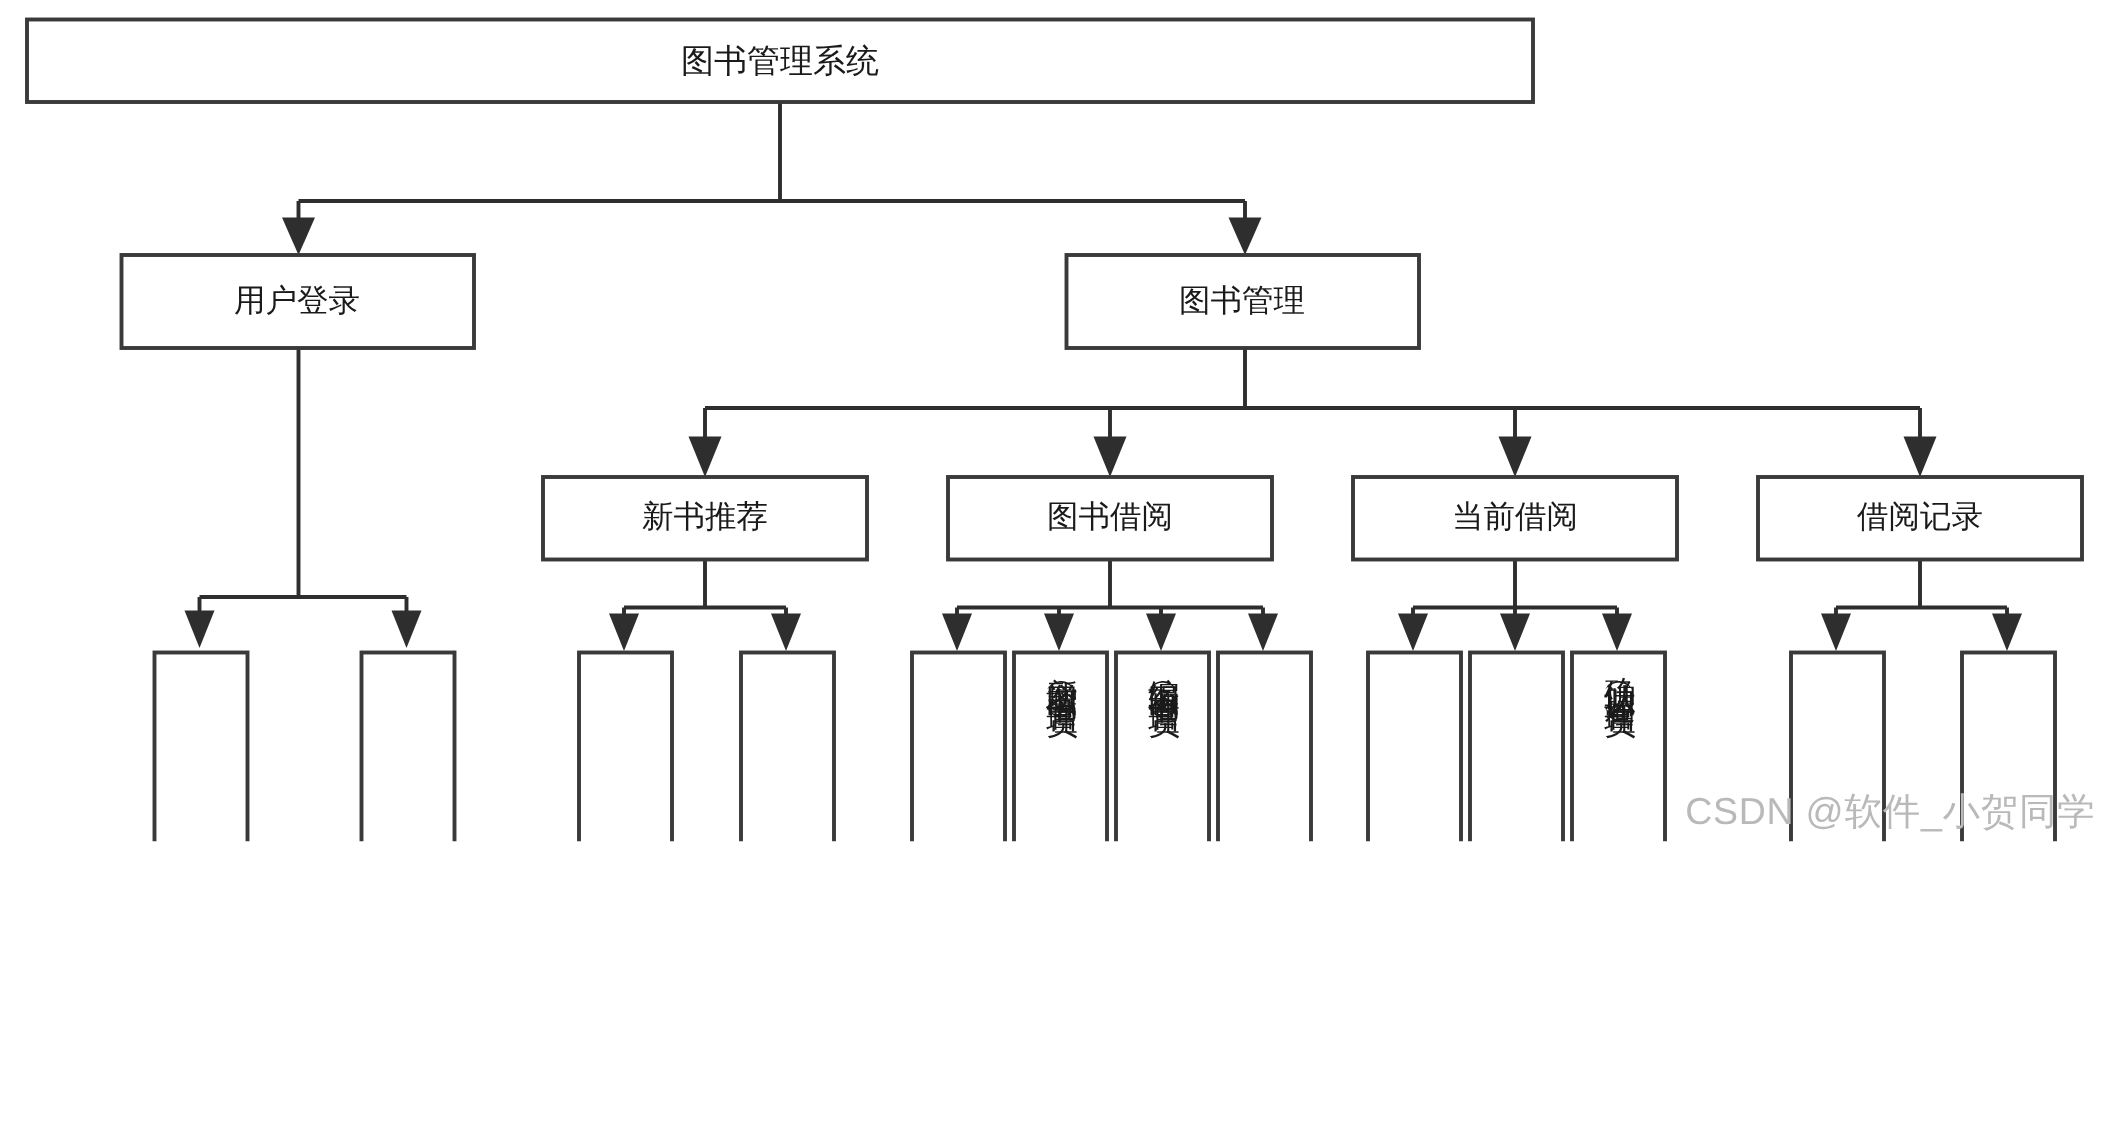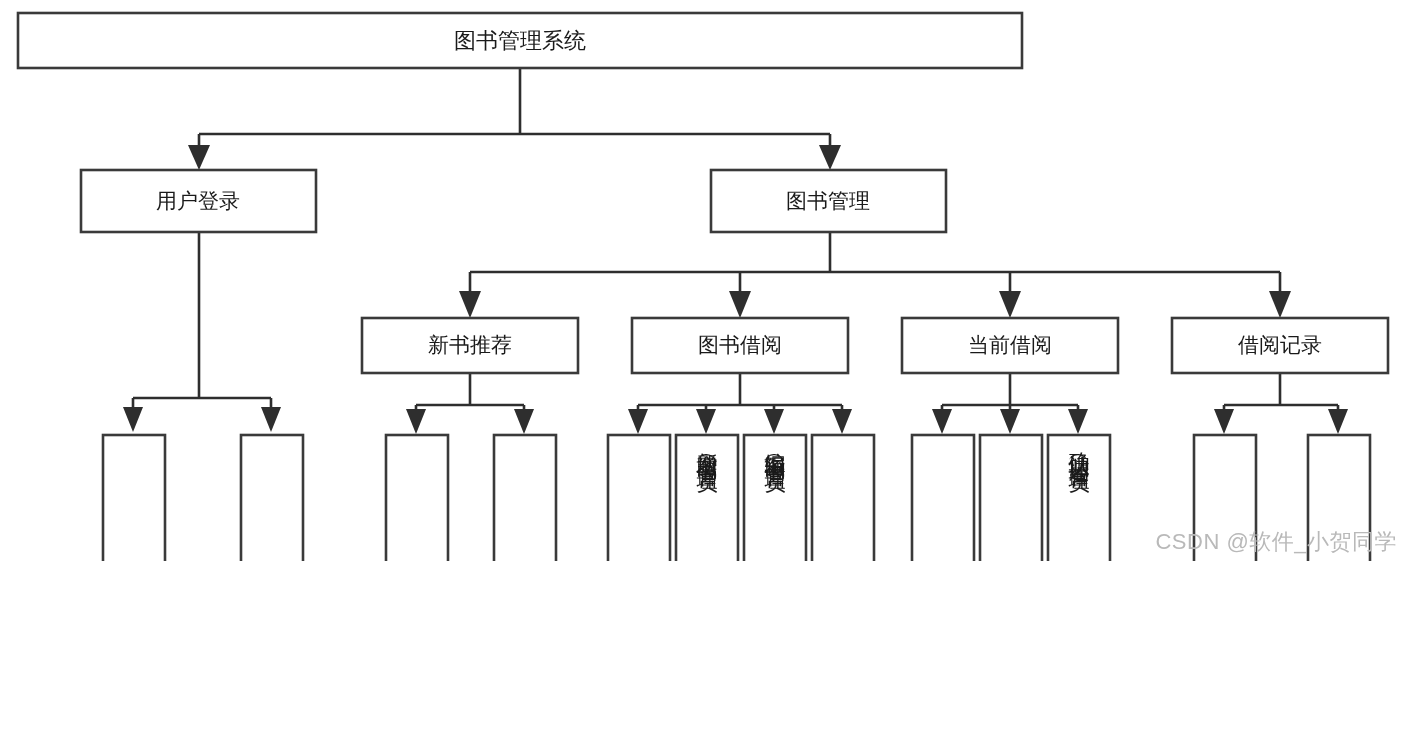--- a/index.html
+++ b/index.html
@@ -66,21 +66,21 @@
     line-height: 1.34;
     letter-spacing: 3px;
     color: #1a1a1a;
     white-space: nowrap;
   }
   .watermark {
     position: absolute;
     right: 8px;
     bottom: 4px;
     font-family: "Liberation Sans", "DejaVu Sans", sans-serif;
-    font-size: 22px;
+    font-size: 25px;
     color: #b9b9b9;
     letter-spacing: 0.5px;
     user-select: none;
     margin-top: 19px;
   }
 </style>
 </head>
 <body>
 
 <div id="diagram-root">

